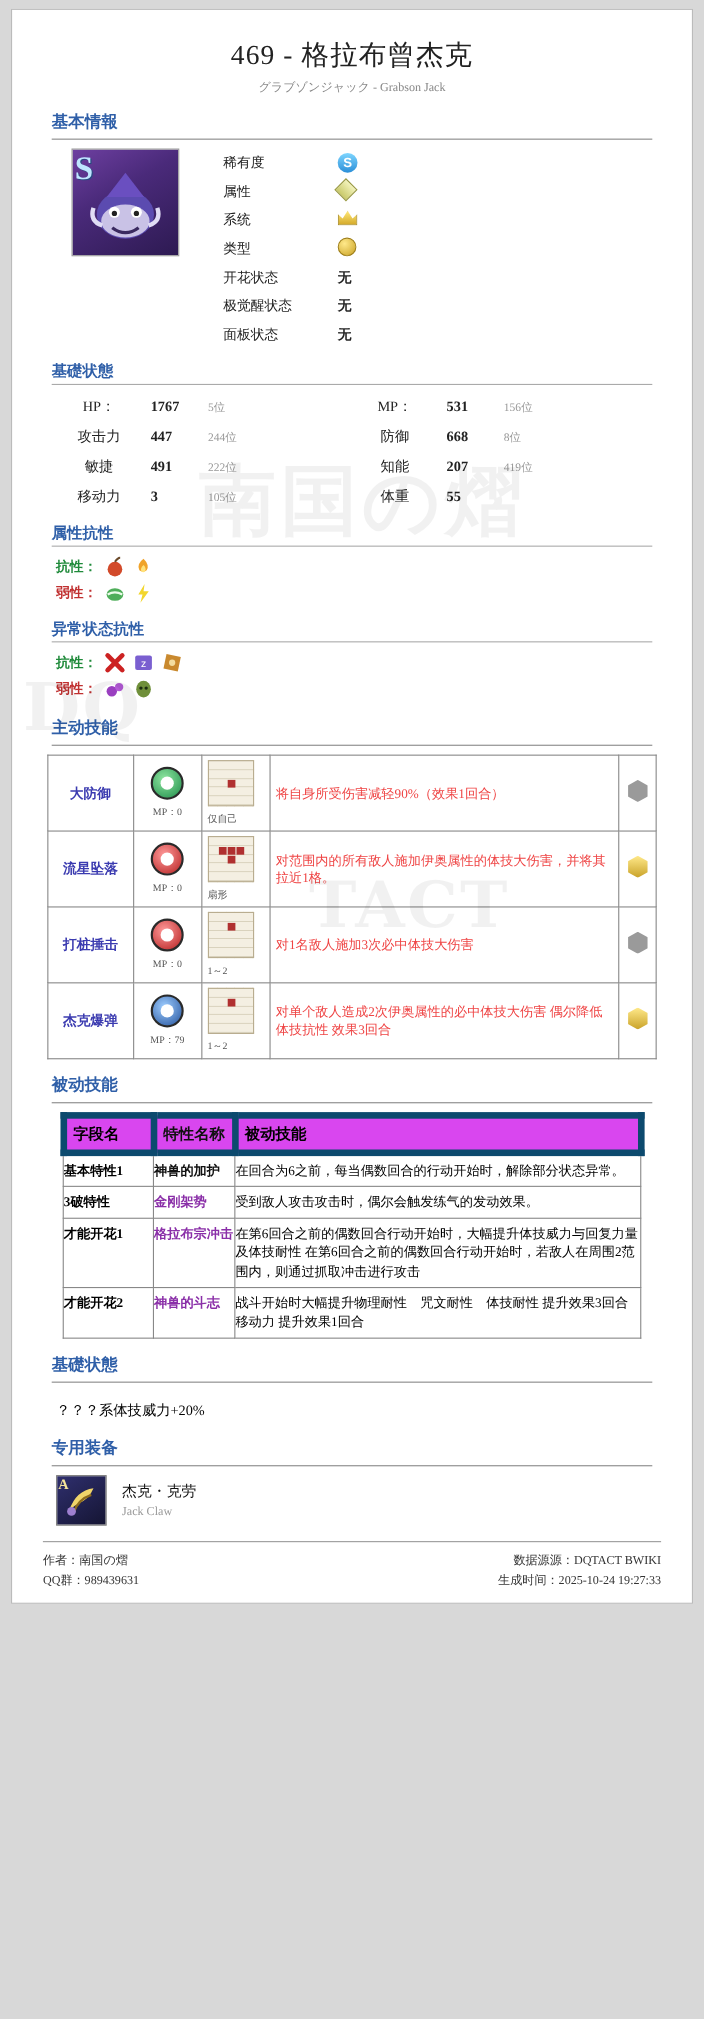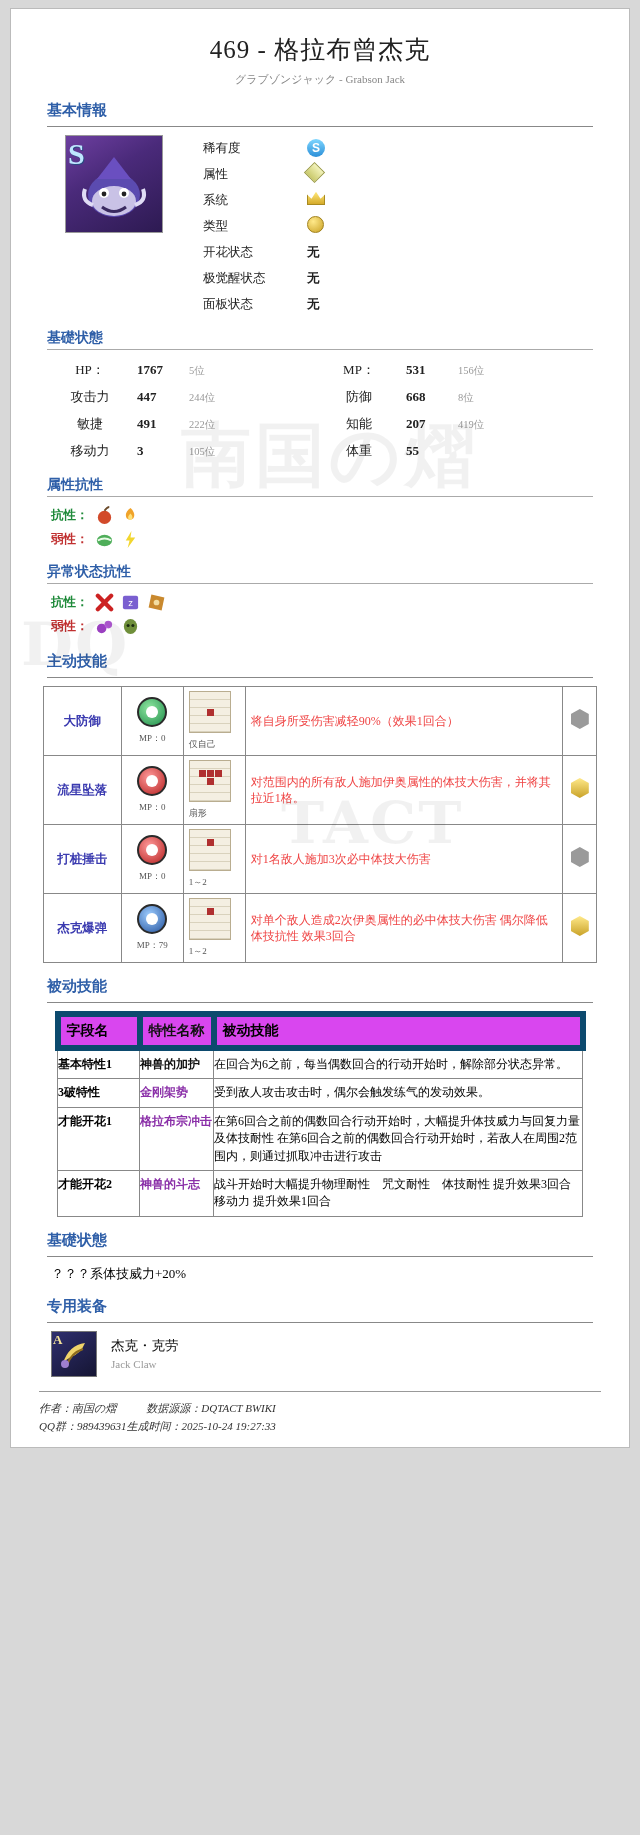--- a/index.html
+++ b/index.html
@@ -188,21 +188,21 @@
   table.passive th {
     border:6px solid #0c4a6e; background:#d946ef; padding:5px 6px;
     font-weight:bold; text-align:left; font-size:14px;
   }
   table.passive td { border:1px solid #888; padding:5px 0; vertical-align: top; line-height:1.45; }
   .p-field { width: 82px; font-weight:bold; }
   .p-name { width: 74px; font-weight:bold; color:#111; }
   .p-name.purple { color:#8a2fa8; }
 
   
-  .leader-text { margin: 6px 26px; font-size: 13px; }
+  .leader-text { margin: 16px 26px; font-size: 13px; }
 
   
   .equip { display:flex; align-items:center; margin: 6px 0 0 26px; }
   .eq-icon {
     width: 46px; height: 46px; flex:none;
     background: linear-gradient(145deg,#2f2f6e,#151533);
     border:1px solid #777; position:relative;
   }
   .eq-icon .eqrank {
     position:absolute; left:1px; top:0; font-size:13px; color:#f4e39a; font-weight:bold;
@@ -210,21 +210,21 @@
   .eq-icon .claw {
     position:absolute; left:50%; top:50%; transform:translate(-50%,-50%);
     width:34px; height:34px;
   }
   .eq-names { margin-left: 14px; }
   .eq-cn { font-size: 13.5px; color:#111; }
   .eq-jp { font-size: 11px; color:#999; margin-top: 3px; }
 
   
   .foot-rule { height:1px; background:#999; margin: 14px 14px 6px 14px; }
-  .footer { display:flex; font-size:11px; color:#333; padding: 0 14px 2px 14px; font-style: italic; }
+  .footer { display:flex; justify-content:space-between; font-size:11px; color:#333; padding: 0 14px 2px 14px; }
   .footer .right { text-align:right; }
   .footer div > div { margin: 3px 0; }
 </style>
 </head>
 <body>
 
 <div class="page">
 
   <div class="watermark wm1">南国の熠</div>
   <div class="watermark wm2">DQ</div>

